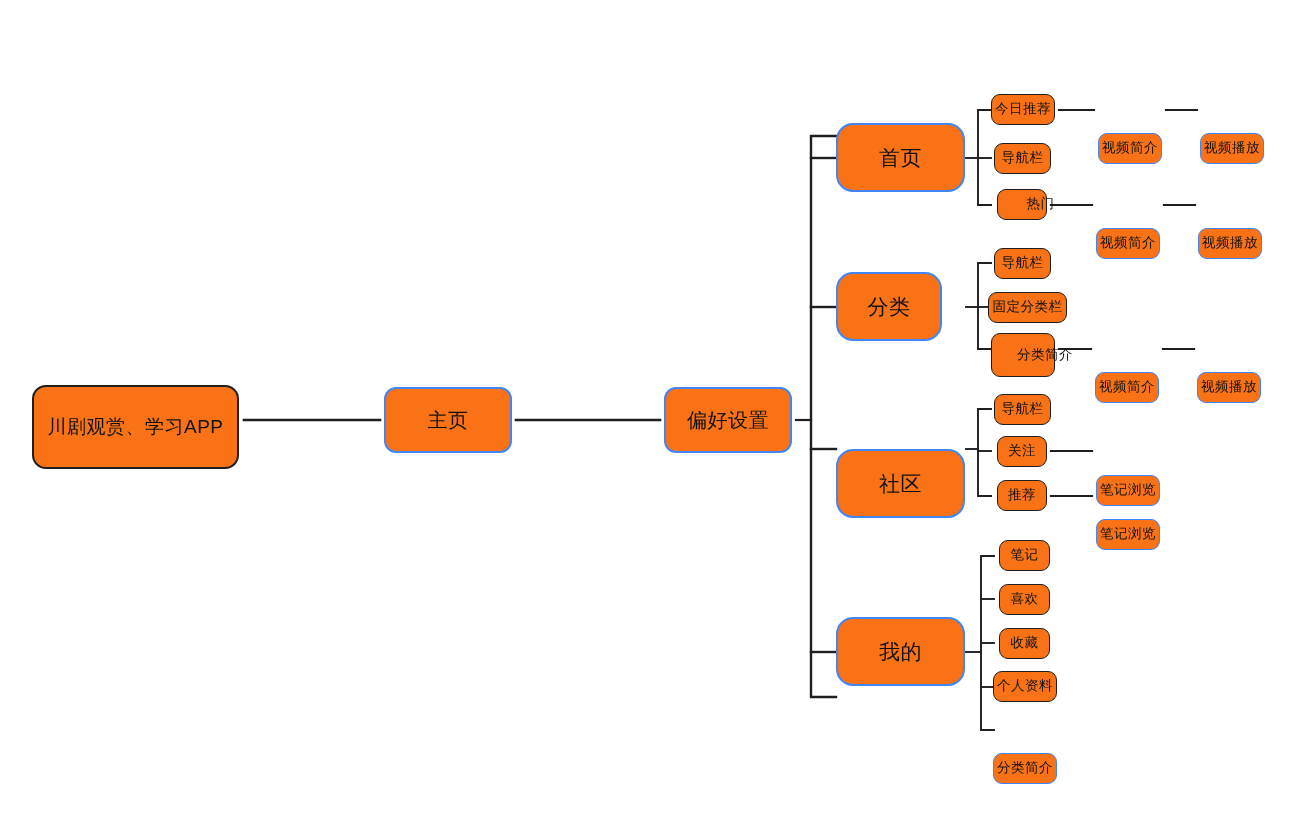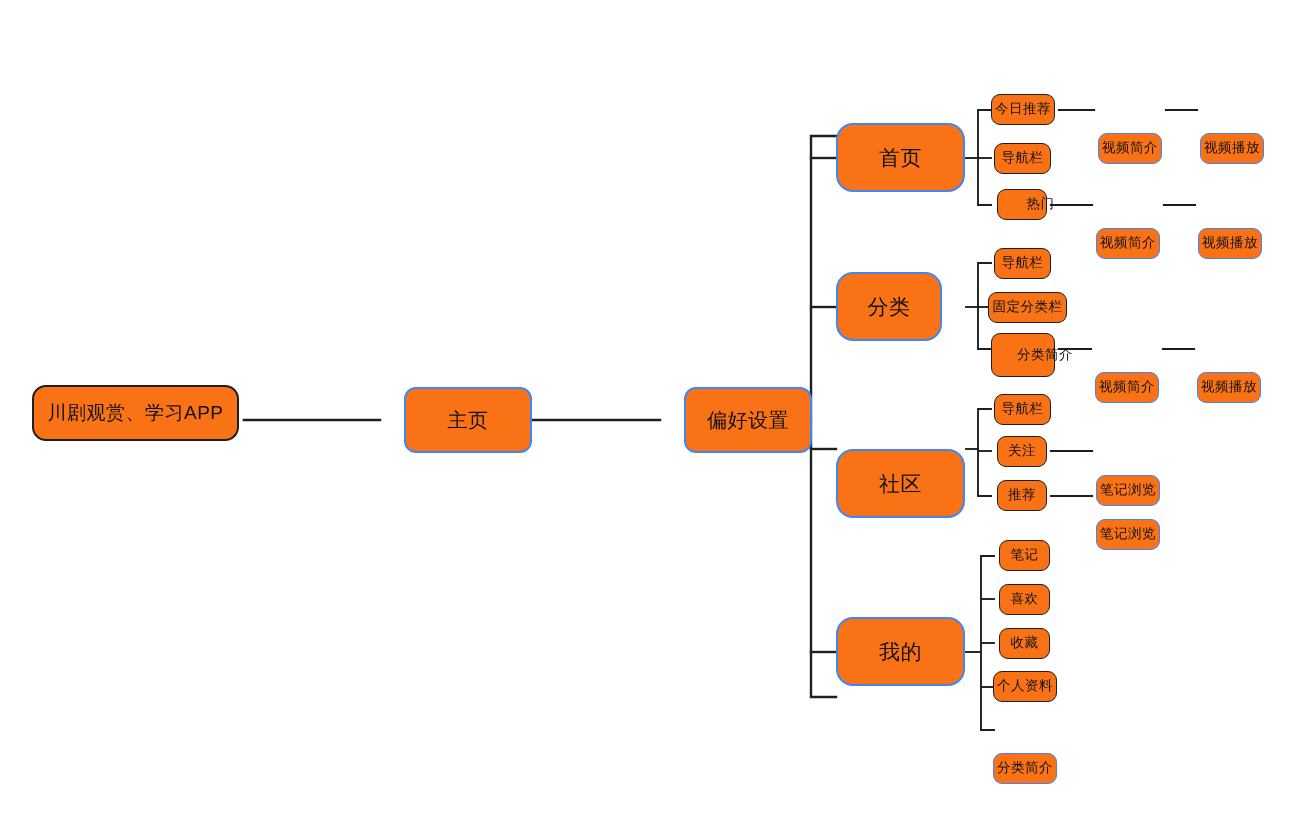--- a/index.html
+++ b/index.html
@@ -54,21 +54,20 @@
     border: 2px solid #4285f4;
   }
   
   .node.root {
     border-radius: 14px;
     font-size: 19px;
   }
   .node.level1 {
     border-radius: 12px;
     font-size: 20px;
-    margin-left: 20px;
   }
   .node.branch {
     border-radius: 17px;
     font-size: 21px;
   }
   .node.leaf {
     border-radius: 9px;
     font-size: 13.5px;
     border-width: 1.7px;
   }
@@ -109,21 +108,21 @@
       <path d="M 1166 110 L 1197 110" fill="none" stroke="#1f1f1f" stroke-width="2.2" stroke-linecap="square" stroke-linejoin="miter"></path>
       <path d="M 1051 205 L 1092 205" fill="none" stroke="#1f1f1f" stroke-width="2.2" stroke-linecap="square" stroke-linejoin="miter"></path>
       <path d="M 1164 205 L 1195 205" fill="none" stroke="#1f1f1f" stroke-width="2.2" stroke-linecap="square" stroke-linejoin="miter"></path>
       <path d="M 1059 349 L 1091 349" fill="none" stroke="#1f1f1f" stroke-width="2.2" stroke-linecap="square" stroke-linejoin="miter"></path>
       <path d="M 1163 349 L 1194 349" fill="none" stroke="#1f1f1f" stroke-width="2.2" stroke-linecap="square" stroke-linejoin="miter"></path>
       <path d="M 1051 451 L 1092 451" fill="none" stroke="#1f1f1f" stroke-width="2.2" stroke-linecap="square" stroke-linejoin="miter"></path>
       <path d="M 1051 496 L 1092 496" fill="none" stroke="#1f1f1f" stroke-width="2.2" stroke-linecap="square" stroke-linejoin="miter"></path>
     </svg>
 
   <div id="node-layer">
-      <div class="node root dark" style="left: 32px; top: 385px; width: 207px; height: 56px;">
+      <div class="node root dark" style="left: 32px; top: 385px; width: 207px; height: 84px;">
         <span class="node-label">川剧观赏、学习APP</span>
       </div>
       <div class="node level1 blue" style="left: 384px; top: 387px; width: 128px; height: 66px;">
         <span class="node-label">主页</span>
       </div>
       <div class="node level1 blue" style="left: 664px; top: 387px; width: 128px; height: 66px;">
         <span class="node-label">偏好设置</span>
       </div>
       <div class="node branch blue" style="left: 836px; top: 123px; width: 129px; height: 69px;">
         <span class="node-label">首页</span>

